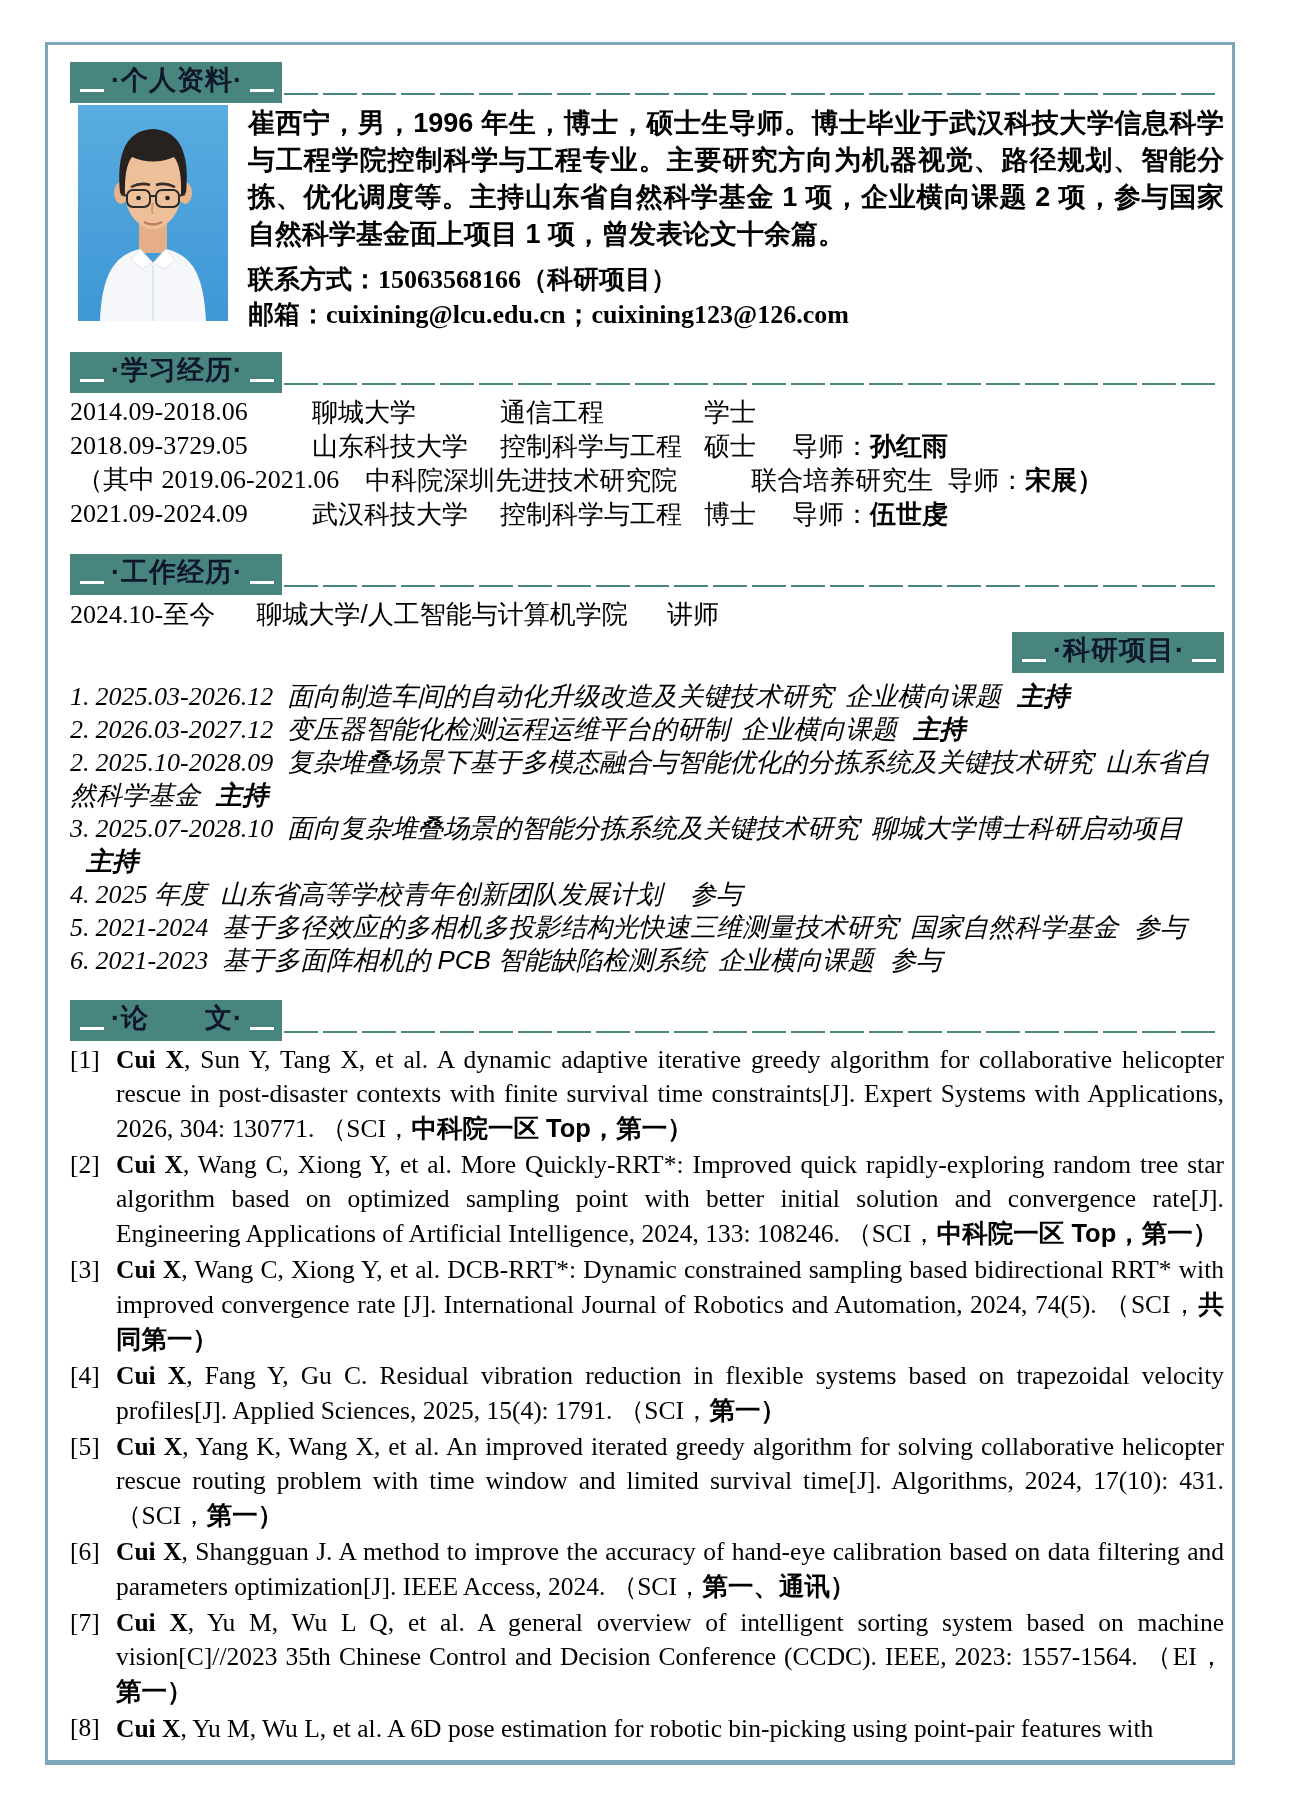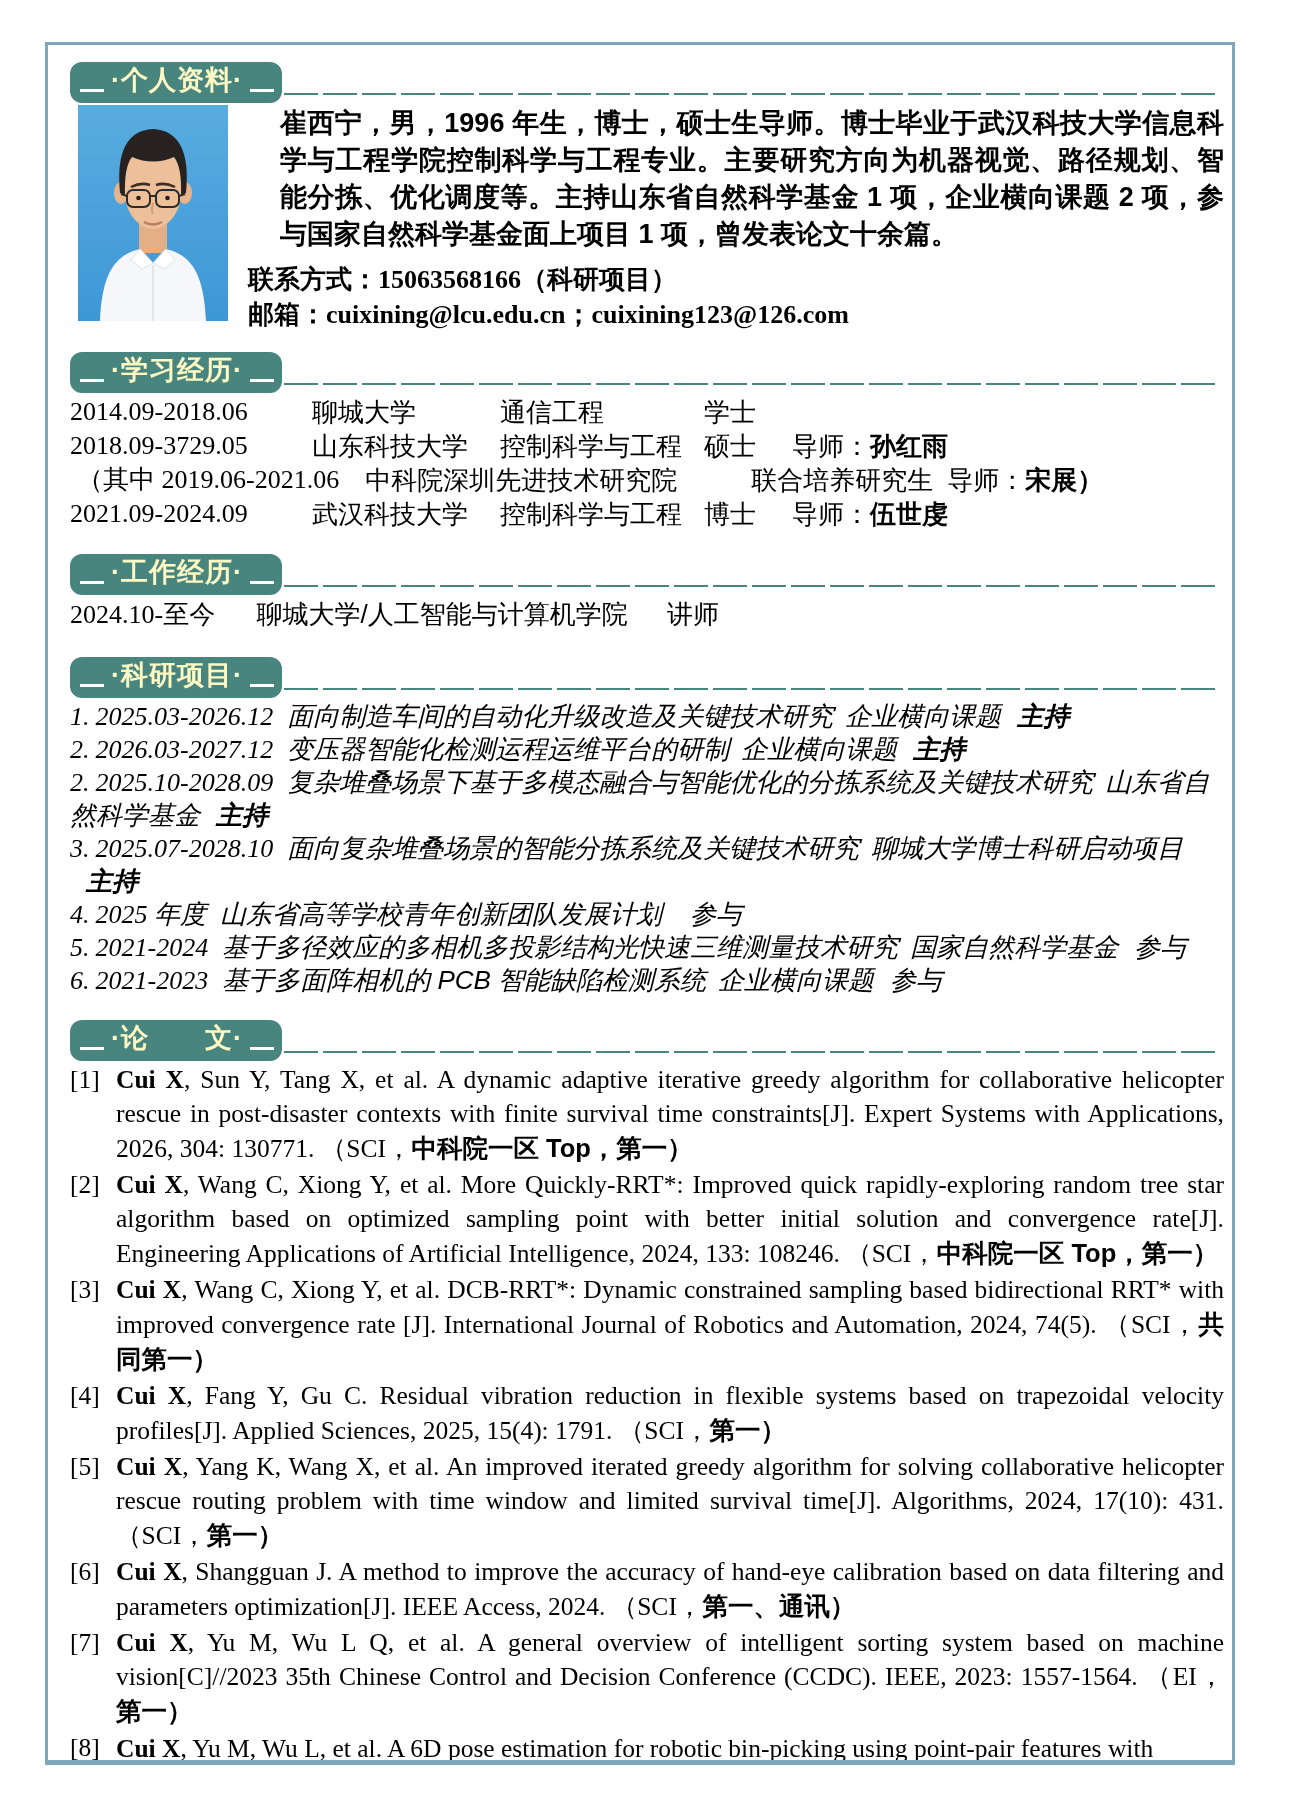--- a/index.html
+++ b/index.html
@@ -9,36 +9,36 @@
     -webkit-font-smoothing:antialiased;
   }
   .frame{
     position:absolute;left:45px;top:42px;width:1190px;height:1723px;
     box-sizing:border-box;border:3px solid #7EA7BC;border-bottom-width:5px;
     padding:12px 8px 0 22px;overflow:hidden;
   }
   
   .sec{display:flex;align-items:flex-end;height:46px;margin-bottom:2px;}
   .sec-label{
-    background:#48857F;color:#fef9c3;font-weight:bold;font-size:27px;
+    background:#48857F;color:#0f172a;font-weight:bold;font-size:27px;
     display:inline-flex;align-items:flex-end;gap:7px;
-    padding:5px 8px 9px 10px;line-height:1;border-radius:12px;
+    padding:5px 8px 9px 10px;line-height:1;
   }
   .sec-label .txt{white-space:pre;letter-spacing:1px;}
   .u-white{width:24px;height:3px;background:#fff;margin-bottom:2px;display:inline-block;}
   .sec-line{flex:1;position:relative;height:46px;}
   .sec-line::after{
     content:"";position:absolute;left:2px;right:4px;bottom:8px;height:2px;
     background:repeating-linear-gradient(90deg,#48857F 0 34px,transparent 34px 39px);
   }
   
   .info{display:flex;margin-top:2px;}
   .photo{width:150px;height:216px;flex:none;margin-left:8px;}
   .intro-col{flex:1;margin-left:20px;}
-  .intro{font-size:27px;line-height:37px;font-weight:bold;text-align:justify;margin-left:32px;}
+  .intro{font-size:27px;line-height:37px;font-weight:bold;text-align:justify;}
   .contact{margin-top:10px;font-size:26px;line-height:33px;font-weight:bold;}
   .contact + .contact{margin-top:2px;}
   .serif{font-family:"Liberation Serif",serif;}
   
   .edu-row{display:grid;grid-template-columns:242px 188px 204px 88px auto;
     font-size:26px;line-height:34px;}
   .edu-note{font-size:26px;line-height:34px;padding-left:7px;display:flex;}
   .edu-note .g1{margin-left:26px;}
   .edu-note .g2{margin-left:74px;}
   .edu-note .g3{margin-left:14px;}
@@ -57,21 +57,21 @@
   
   .papers{font-family:"Liberation Serif",serif;font-size:25.5px;}
   .paper{position:relative;padding-left:46px;text-align:justify;line-height:34px;margin-bottom:2px;}
   .paper-no{position:absolute;left:0;top:0;}
   .cnb{font-family:"Liberation Sans",sans-serif;font-weight:bold;}
   
   .footer{
     position:absolute;left:0;width:100%;top:1811px;text-align:center;
     color:#C7CCD1;font-size:25px;font-family:"Liberation Serif",serif;letter-spacing:3px;
   }
-  .mt16{margin-top:16px;} .mt20{margin-top:20px;} .mt18{margin-top:18px;}
+  .mt16{margin-top:16px;} .mt20{flex-direction:column;} .mt18{margin-top:18px;}
 </style>
 </head>
 <body>
 
 <div class="frame">
 
   <div class="sec">
     <span class="sec-label">
         <span class="u-white"></span>
         <span class="txt">·个人资料·</span>

